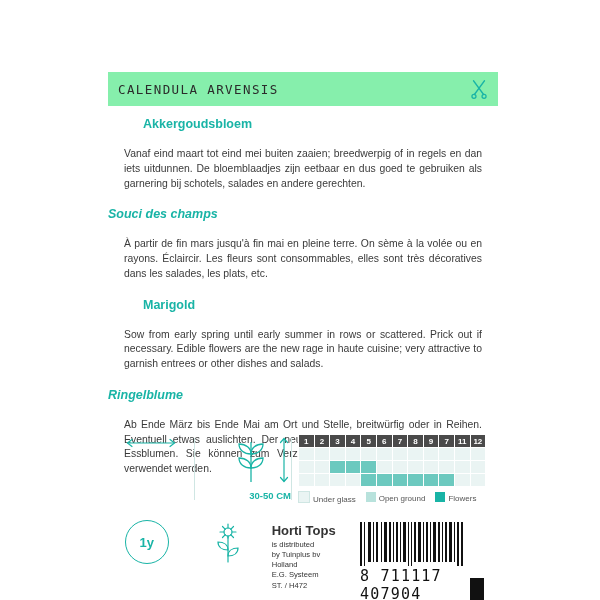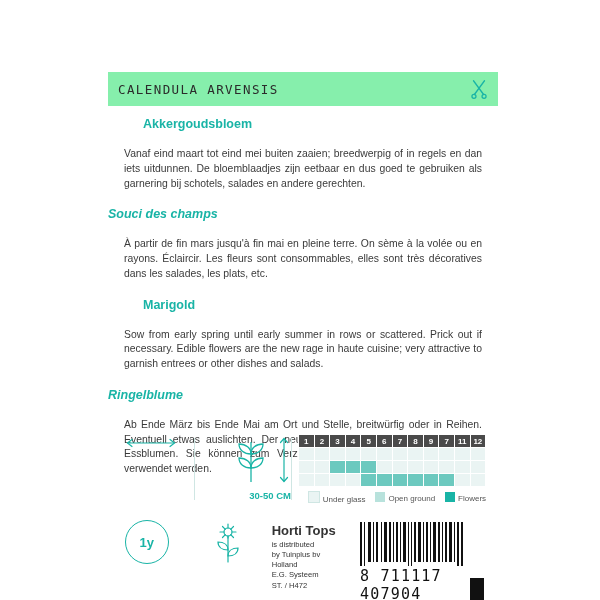--- a/index.html
+++ b/index.html
@@ -96,21 +96,21 @@
     padding:0;
   }
   .cal tr.head td{
     background:#4a4a4a;color:#ffffff;font-weight:bold;font-size:8px;
   }
   .cal td.on{background:#6cc9bf;}
   .legend{
     margin-left:6px;
     display:flex;align-items:center;gap:10px;
     margin-top:4px;
-    font-size:8px;color:#555;justify-content:flex-end;
+    font-size:8px;color:#555;
   }
   .legend span.sw{
     display:inline-block;width:10px;height:10px;vertical-align:-1px;margin-right:3px;
   }
   .sw-glass{background:#eaf4f3;border:1px solid #cfe6e3;}
   .sw-ground{background:#b8e2dc;}
   .sw-flower{background:#19b4a6;}
   
   .row2{display:flex;align-items:flex-start;margin-top:16px;}
   .cell-year{width:86px;display:flex;justify-content:center;}

